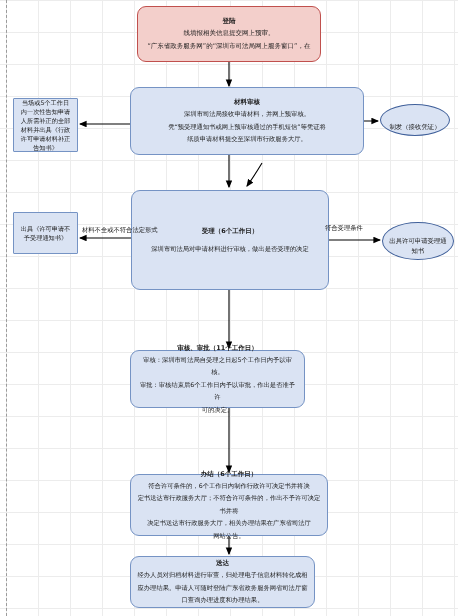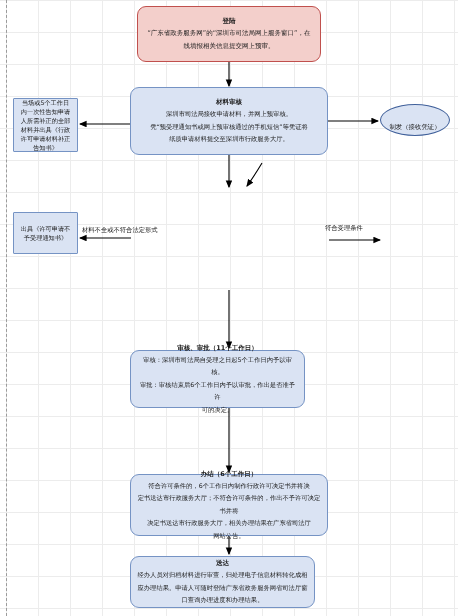--- a/index.html
+++ b/index.html
@@ -82,21 +82,21 @@
   .edge-label{
     position:absolute;
     font-size:6.3px;
     color:#111;
     white-space:nowrap;
     background:transparent;
   }
 
   
   #n-login   {left:137px;top:6px;  width:184px;height:56px;}
-  #n-review  {left:130px;top:87px; width:198px;height:68px;}
+  #n-review  {left:130px;top:87px; width:234px;height:68px;}
   #n-accept  {left:131px;top:190px;width:198px;height:100px;}
   #n-exam    {left:130px;top:350px;width:175px;height:58px;}
   #n-finish  {left:130px;top:474px;width:198px;height:62px;}
   #n-deliver {left:130px;top:556px;width:185px;height:52px;}
 
   #n-supplement{left:13px;top:98px; width:65px;height:54px;}
   #n-refuse    {left:13px;top:212px;width:65px;height:42px;}
 
   #n-issue  {left:380px;top:104px;width:70px;height:32px;}
   #n-notice {left:382px;top:222px;width:72px;height:38px;}
@@ -134,22 +134,22 @@
 
     <line x1="229" y1="290" x2="229" y2="348" stroke="#000" stroke-width="1.1" marker-end="url(#ah)"></line>
 
     <line x1="229" y1="408" x2="229" y2="472" stroke="#000" stroke-width="1.1" marker-end="url(#ah)"></line>
 
     <line x1="229" y1="536" x2="229" y2="554" stroke="#000" stroke-width="1.1" marker-end="url(#ah)"></line>
   </svg>
 
   <div class="node n-start" id="n-login">
     <div class="hd">登陆</div>
+    <div class="ln">线填报相关信息提交网上预审。</div>
     <div class="ln">“广东省政务服务网”的“深圳市司法局网上服务窗口”，在</div>
-    <div class="ln">线填报相关信息提交网上预审。</div>
   </div>
 
   <div class="node n-proc" id="n-review">
     <div class="hd">材料审核</div>
     <div class="ln">深圳市司法局接收申请材料，并网上预审核。</div>
     <div class="ln">凭“预受理通知书或网上预审核通过的手机短信”等凭证将</div>
     <div class="ln">纸质申请材料提交至深圳市行政服务大厅。</div>
   </div>
 
   <div class="node n-note" id="n-supplement">
@@ -158,26 +158,34 @@
     <div class="ln">人所需补正的全部</div>
     <div class="ln">材料并出具《行政</div>
     <div class="ln">许可申请材料补正</div>
     <div class="ln">告知书》</div>
   </div>
 
   <div class="node n-oval" id="n-issue">
     <div class="ln">制发（接收凭证）</div>
   </div>
 
+  <div class="node n-proc" id="n-accept">
+    <div class="hd">受理（6个工作日）</div>
+    <div class="ln" style="margin-top:6px;">深圳市司法局对申请材料进行审核，做出是否受理的决定</div>
+  </div>
 
   <div class="node n-note" id="n-refuse">
     <div class="ln">出具《许可申请不</div>
     <div class="ln">予受理通知书》</div>
   </div>
 
+  <div class="node n-oval" id="n-notice">
+    <div class="ln">出具许可申请受理通</div>
+    <div class="ln">知书</div>
+  </div>
 
   <div class="node n-proc" id="n-exam" style="align-items:flex-start;">
     <div class="hd" style="align-self:center;">审核、审批（11个工作日）</div>
     <div class="ln">审核：深圳市司法局自受理之日起5个工作日内予以审核。</div>
     <div class="ln">审批：审核结束后6个工作日内予以审批，作出是否准予许</div>
     <div class="ln" style="align-self:center;">可的决定。</div>
   </div>
 
   <div class="node n-proc" id="n-finish">
     <div class="hd">办结（6个工作日）</div>

